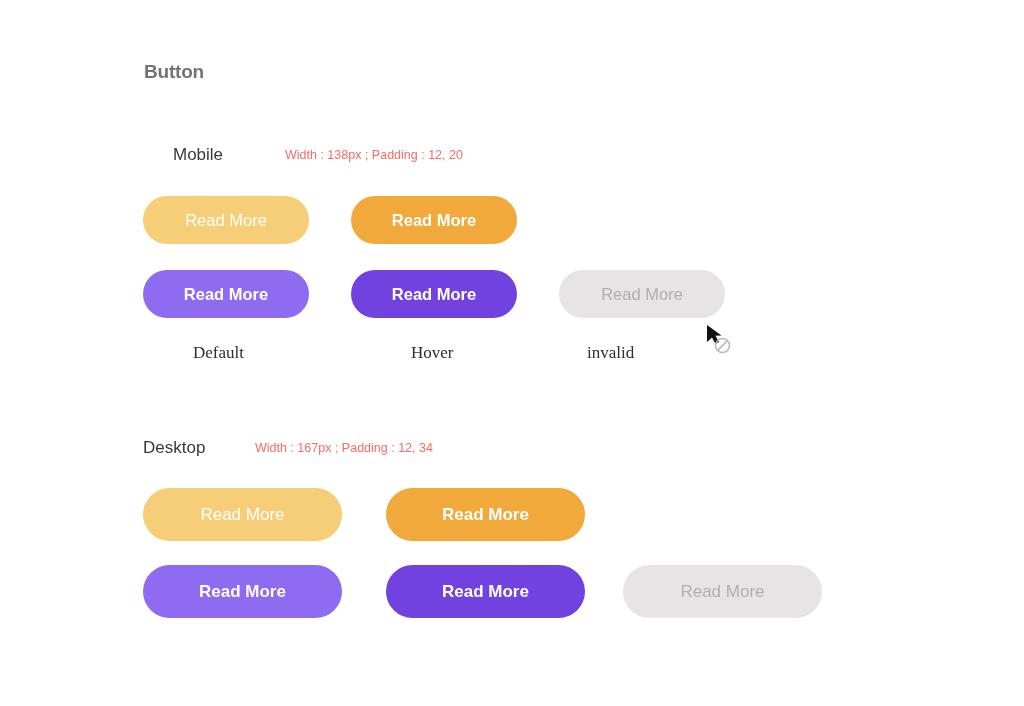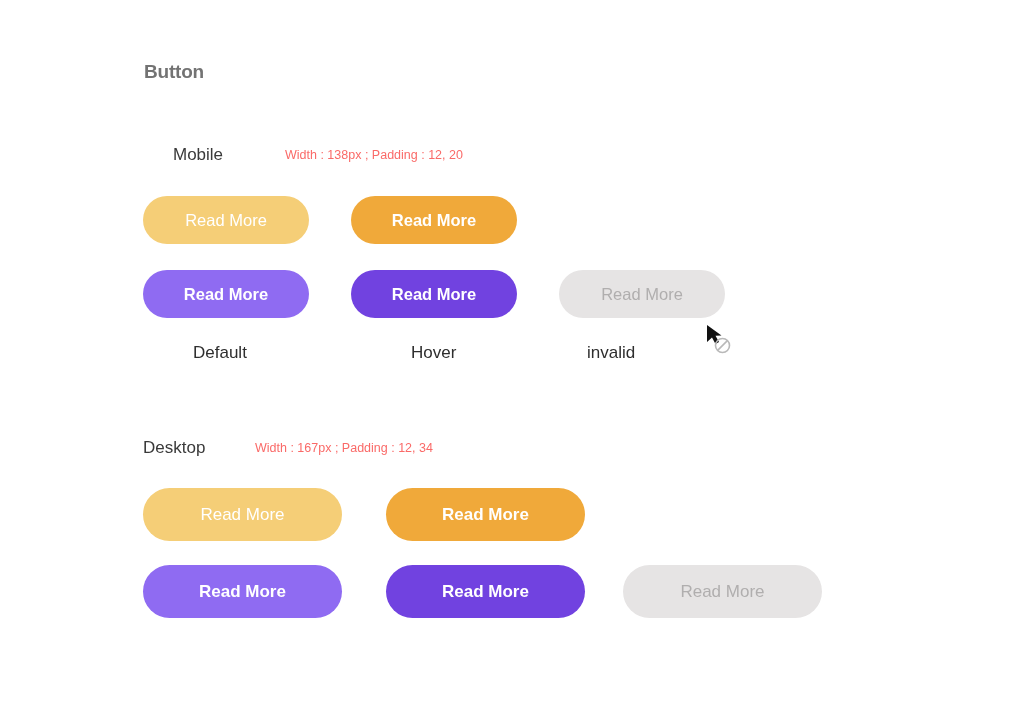--- a/index.html
+++ b/index.html
@@ -101,20 +101,21 @@
   .btn.purple-hover   { background: #7142e0; color: #ffffff; font-weight: bold; }
   .btn.invalid        { background: #e6e4e4; color: #b0aeae; font-weight: normal; cursor: not-allowed; }
 
   
   .state-labels {
     position: absolute;
     left: 143px;
     top: 343px;
     width: 620px;
     height: 24px;
+    font-family: Liberation Serif, serif;
   }
   .state-label {
     position: absolute;
     top: 0;
     font-size: 17px;
     color: #2e2e2e;
     white-space: nowrap;
   }
 
   

